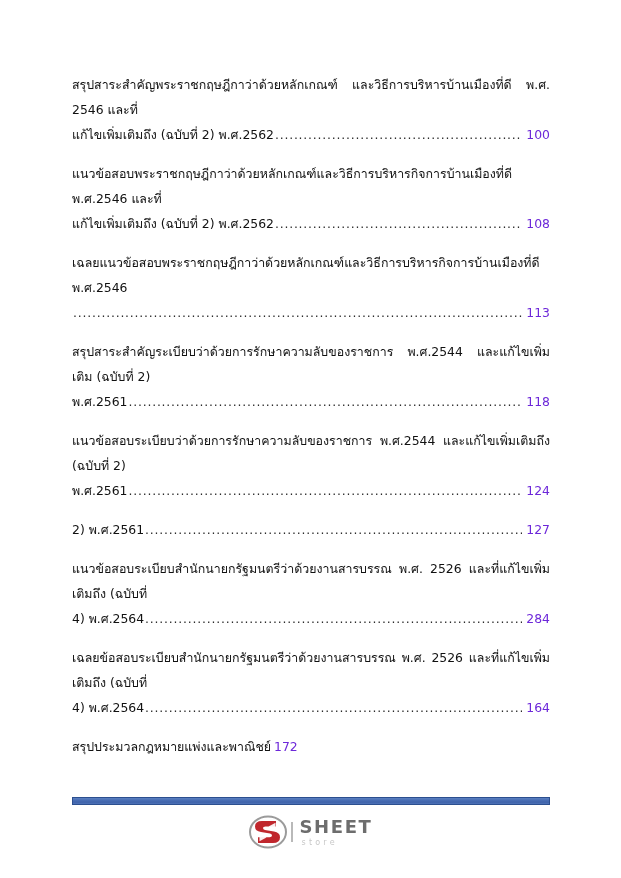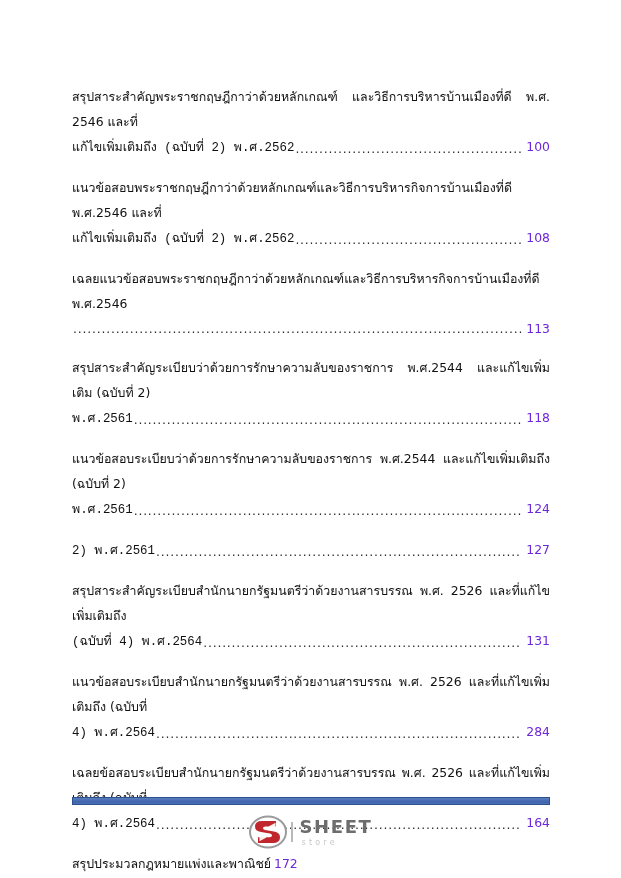--- a/index.html
+++ b/index.html
@@ -45,21 +45,20 @@
 
   .toc-row {
     display: flex;
     align-items: baseline;
     width: 100%;
   }
   .toc-title {
     flex: 0 1 auto;
     white-space: normal;
     word-break: break-word;
-    font-family: Liberation Mono, monospace;
   }
   .toc-leader {
     flex: 1 1 auto;
     min-width: 10px;
     margin: 0 1px 0 1px;
     position: relative;
     overflow: hidden;
     height: 1em;
     align-self: flex-end;
   }
@@ -78,21 +77,20 @@
     flex: 0 0 auto;
     padding-left: 3px;
     font-size: 12.4px;
     color: #6d28d9;
     white-space: nowrap;
   }
 
   
   .toc-firstline {
     display: block;
-    margin-top: 12px;
   }
 
   .footer {
     position: absolute;
     left: 0;
     top: 797px;
     width: 621px;
   }
   .blue-bar {
     position: absolute;
@@ -206,28 +204,20 @@
     </div>
 
     <div class="toc-entry">
       <span class="toc-row">
         <span class="toc-title">2) พ.ศ.2561</span>
         <span class="toc-leader"></span>
         <span class="toc-page">127</span>
       </span>
     </div>
 
-    <div class="toc-entry">
-      <span class="toc-firstline">สรุปสาระสำคัญระเบียบสำนักนายกรัฐมนตรีว่าด้วยงานสารบรรณ พ.ศ. 2526 และที่แก้ไขเพิ่มเติมถึง</span>
-      <span class="toc-row">
-        <span class="toc-title">(ฉบับที่ 4) พ.ศ.2564</span>
-        <span class="toc-leader"></span>
-        <span class="toc-page">131</span>
-      </span>
-    </div>
 
     <div class="toc-entry">
       <span class="toc-firstline">แนวข้อสอบระเบียบสำนักนายกรัฐมนตรีว่าด้วยงานสารบรรณ พ.ศ. 2526 และที่แก้ไขเพิ่มเติมถึง (ฉบับที่</span>
       <span class="toc-row">
         <span class="toc-title">4) พ.ศ.2564</span>
         <span class="toc-leader"></span>
         <span class="toc-page">284</span>
       </span>
     </div>
 

